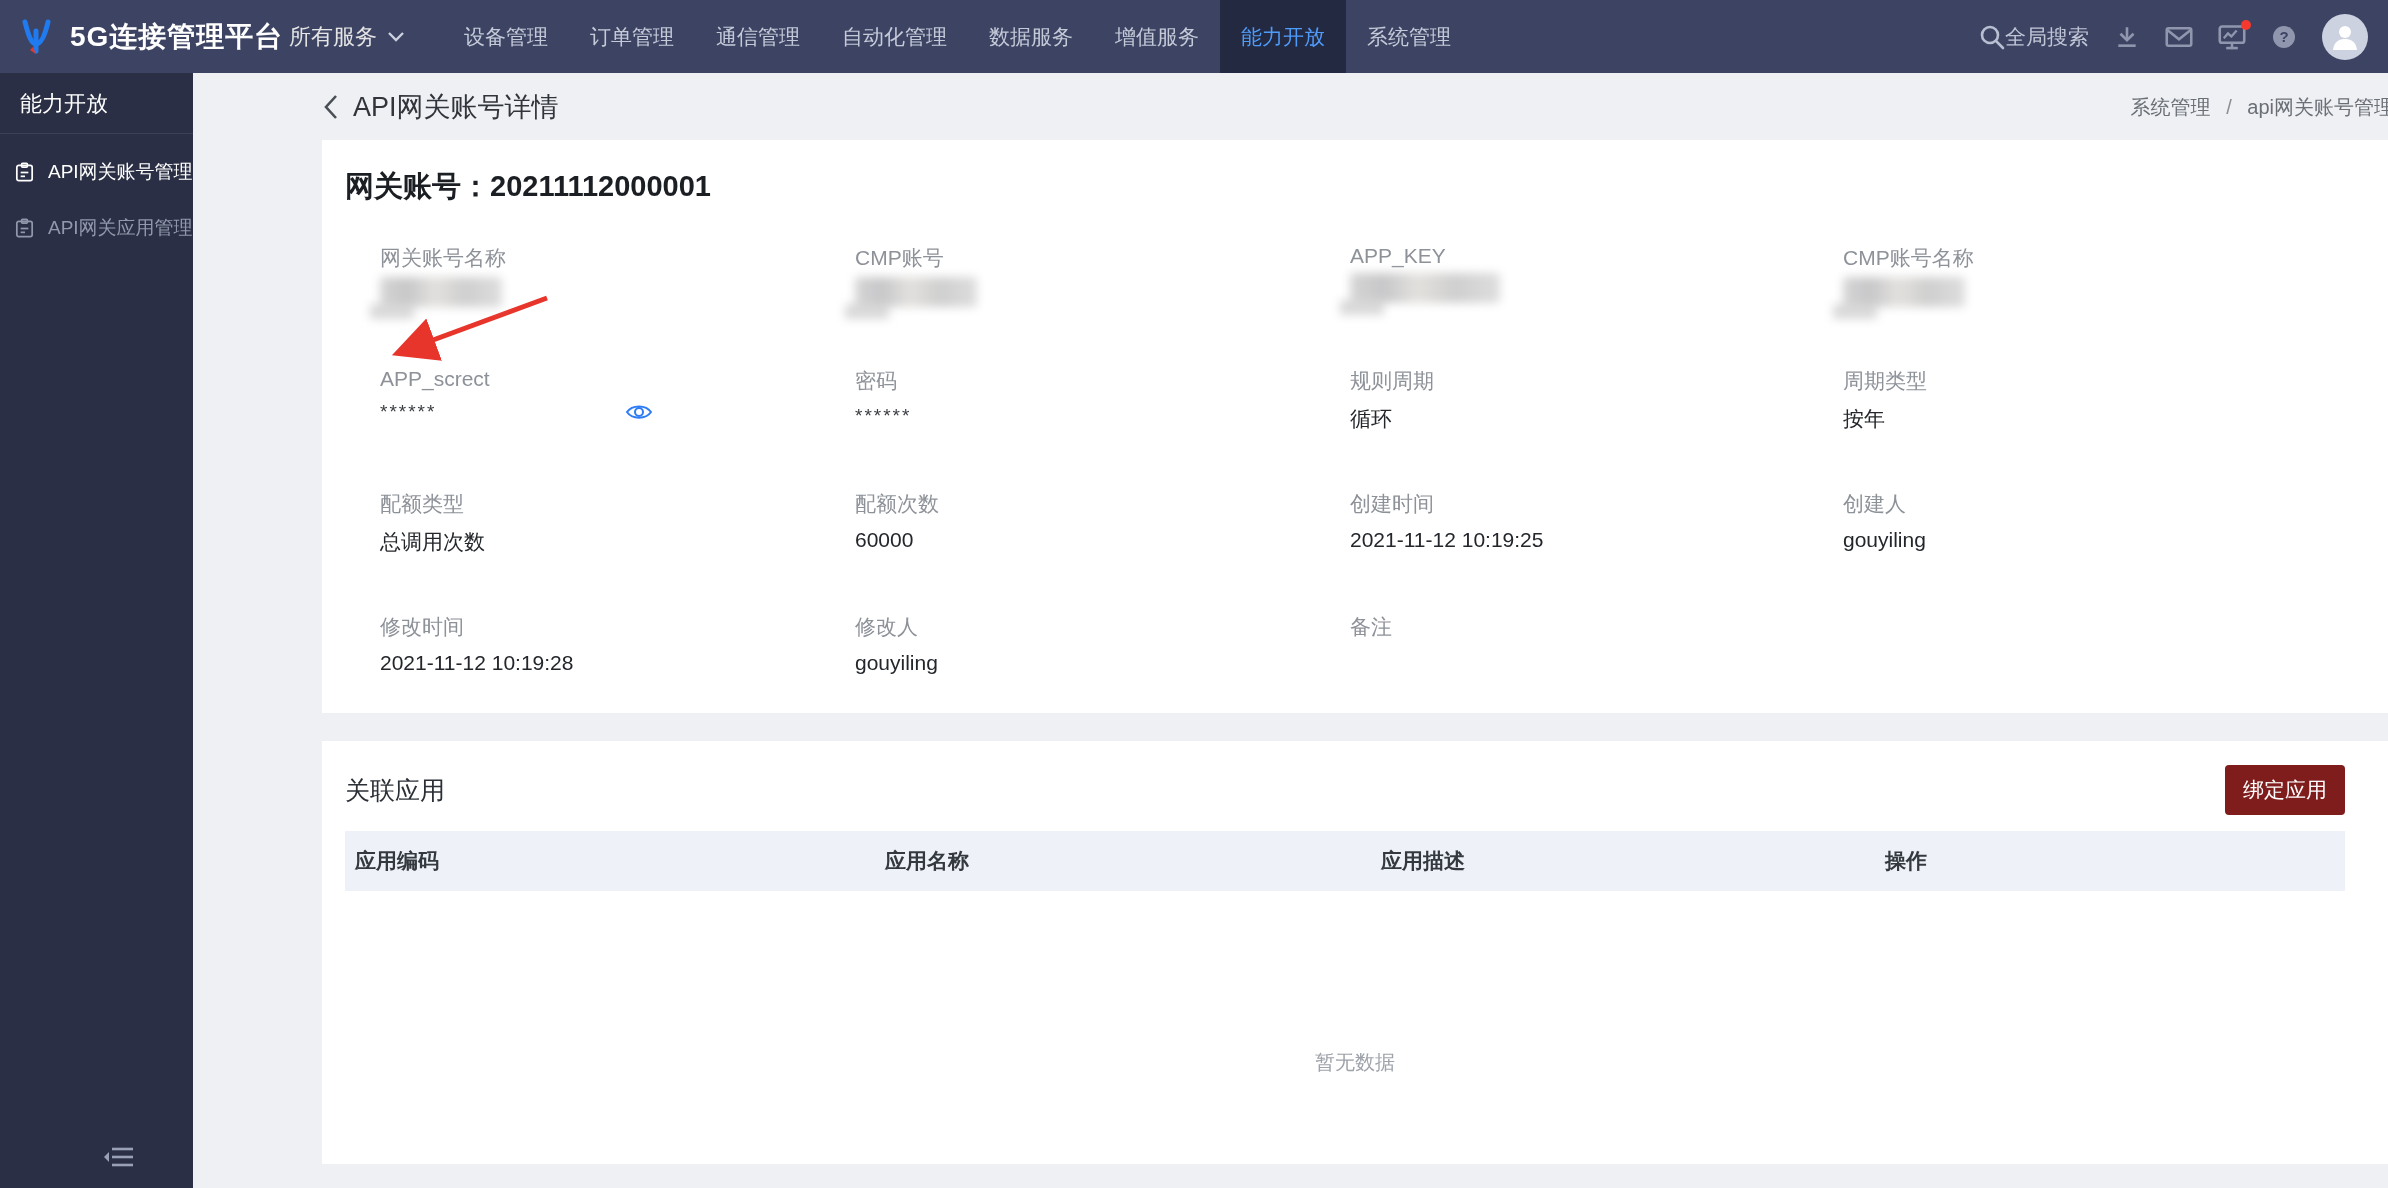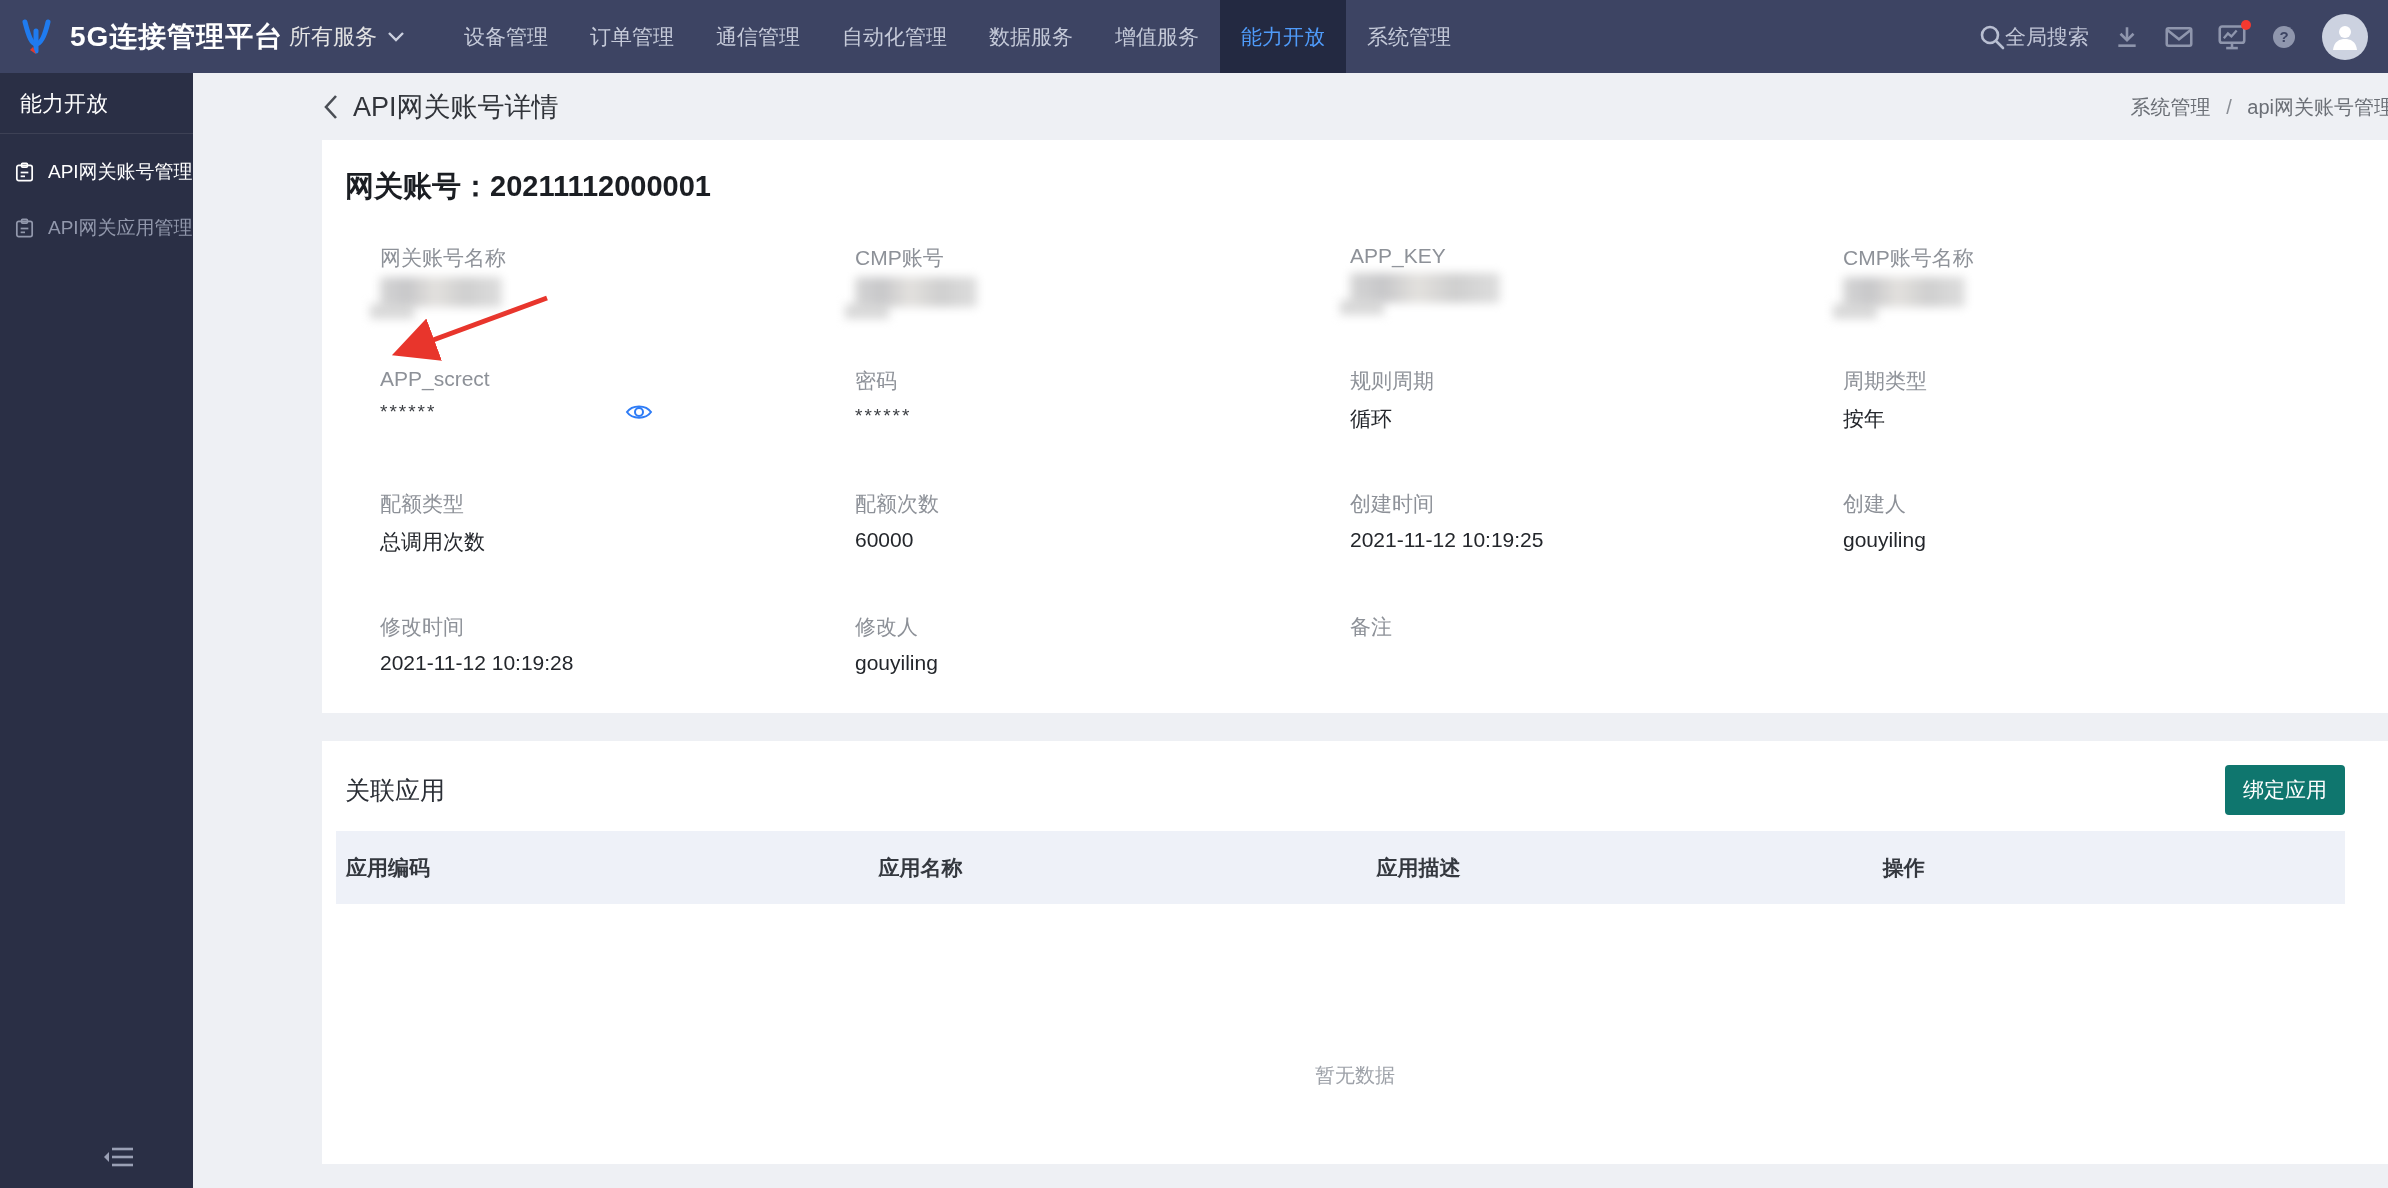--- a/index.html
+++ b/index.html
@@ -59,24 +59,24 @@
     width:44px; height:15px; background:#d9d9d9; }
   .blur-wide { width:150px; }
   .eye-wrap { position:absolute; left:245px; top:0px; }
 
   .annotation-arrow { position:absolute; left:40px; top:148px; pointer-events:none; }
 
   .card-related { margin-top:28px; height:423px; position:relative; }
   .related-head { display:flex; justify-content:space-between; align-items:center;
     padding:24px 43px 0 23px; }
   .related-title { font-size:25px; color:#2b2f36; font-weight:500; }
-  .bind-btn { min-width:106px; height:50px; background:#0f766e; color:#fff; font-size:21px;
+  .bind-btn { min-width:106px; height:50px; background:#7f1d1d; color:#fff; font-size:21px;
     border:none; border-radius:4px; cursor:pointer; padding:0 18px;
     font-family:"Liberation Sans","DejaVu Sans",sans-serif; }
-  .table-header { margin:16px 43px 0 14px; height:73px; background:#eef1f8;
+  .table-header { margin:16px 43px 0 23px; height:60px; background:#eef1f8;
     display:grid; grid-template-columns:26.5% 24.8% 25.2% 1fr; align-items:center; }
   .th { padding-left:10px; font-size:21px; font-weight:bold; color:#34383f; }
   .empty-text { text-align:center; margin-top:158px; font-size:20px; color:#9ea2a9; }
 </style>
 </head>
 <body>
 
 <header class="topnav">
   <div class="brand">
     <span style="display:flex;">

